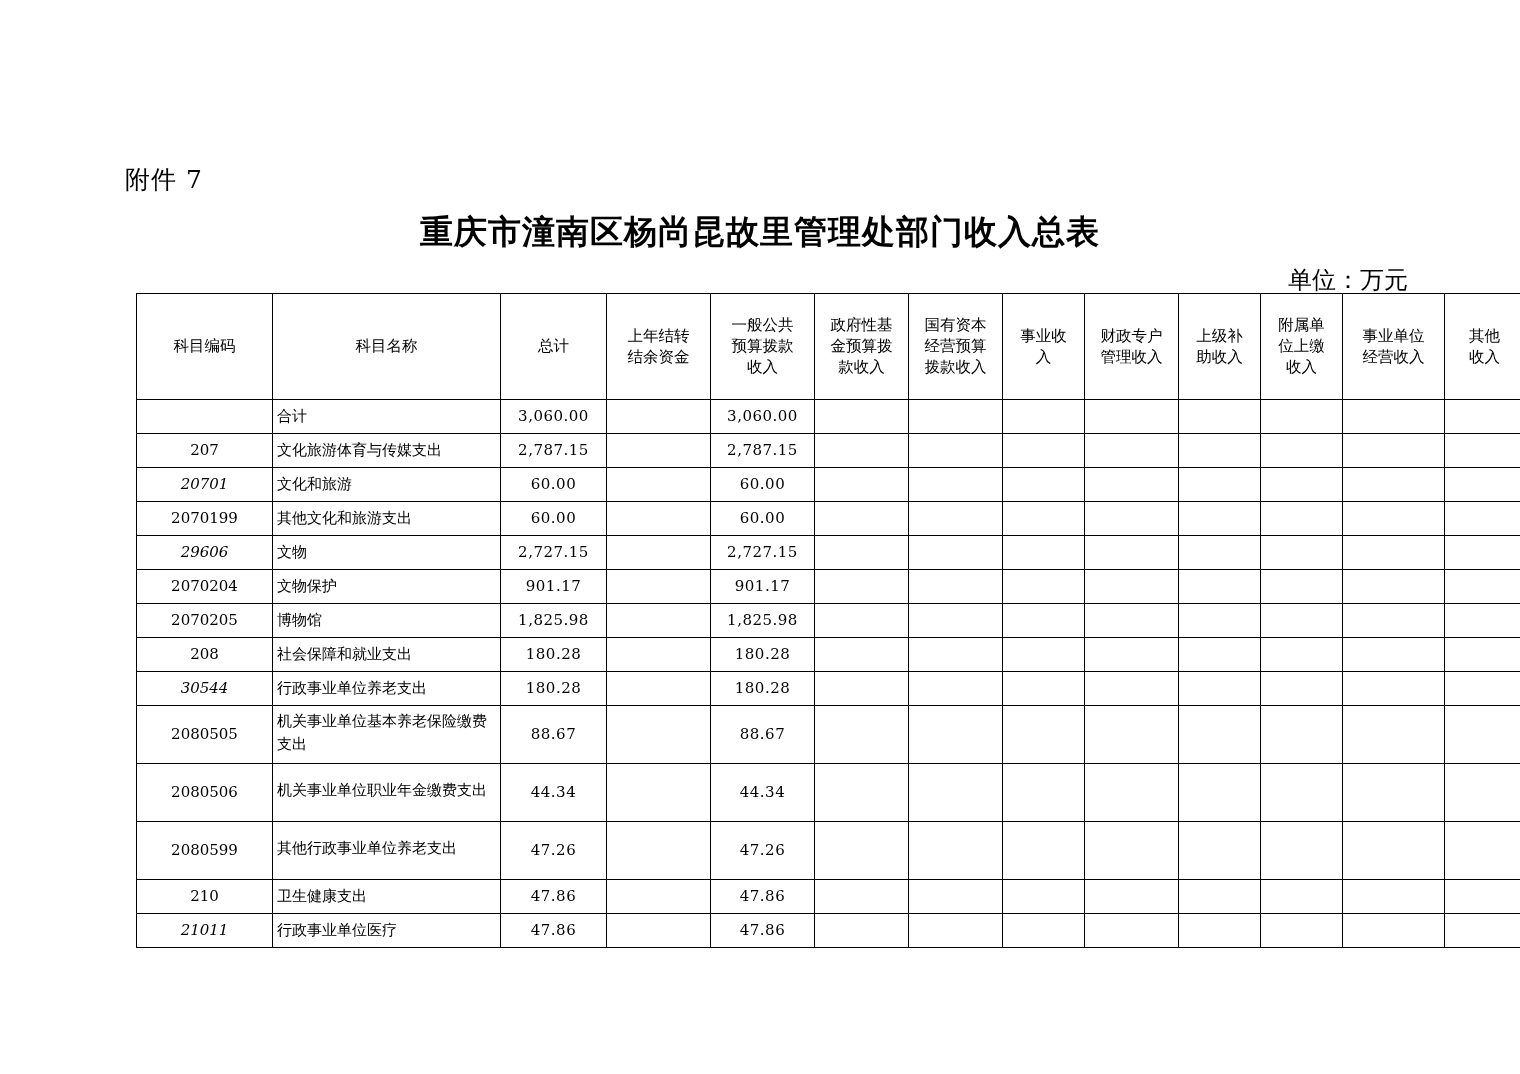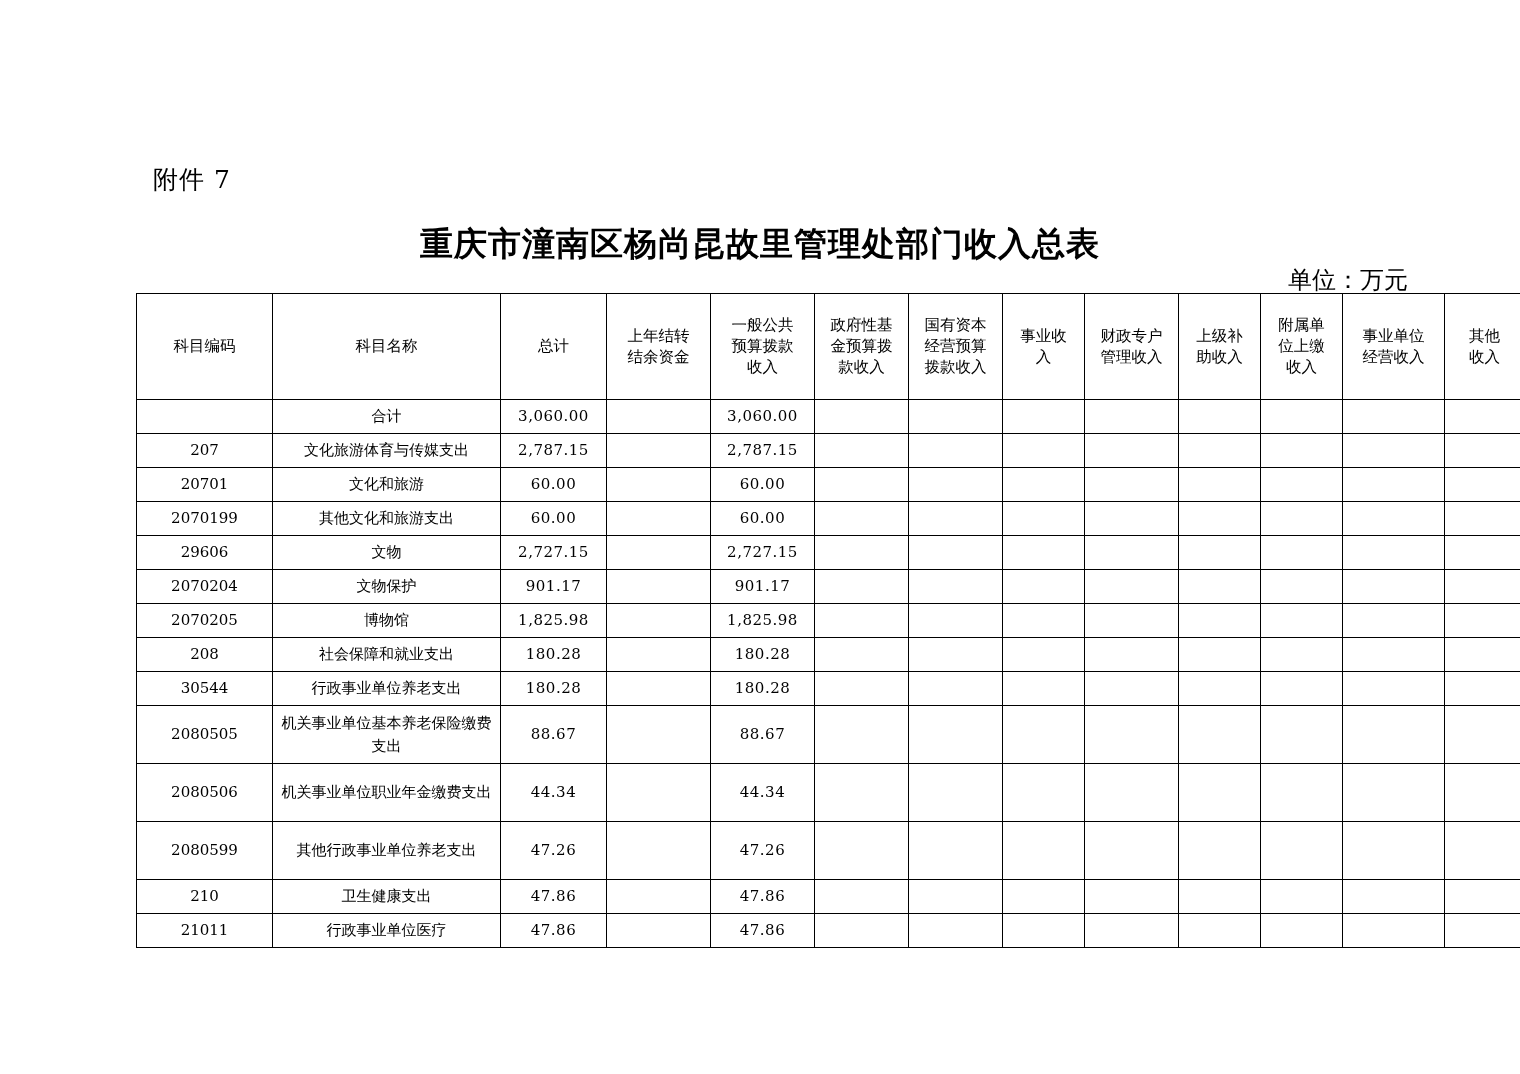--- a/index.html
+++ b/index.html
@@ -21,26 +21,25 @@
     height: 1074px;
     box-sizing: border-box;
   }
   .attachment-label {
     position: absolute;
     left: 125px;
     top: 163px;
     font-size: 25px;
     font-family: "DejaVu Serif", "Liberation Serif", serif;
     letter-spacing: 1px;
-    margin-left: 28px;
   }
   .doc-title {
     position: absolute;
     left: 0;
-    top: 222px;
+    top: 210px;
     width: 1520px;
     text-align: center;
     font-size: 33px;
     font-weight: bold;
     font-family: Liberation Mono, monospace;
     letter-spacing: 1px;
   }
   .unit-note {
     position: absolute;
     right: 112px;
@@ -83,24 +82,24 @@
   .c-upper { width: 82px; }
   .c-sub { width: 82px; }
   .c-oper { width: 102px; }
   .c-other { width: 80px; }
 
   td.code-cell { text-align: center; }
   td.num { text-align: center; padding-right: 12px; letter-spacing: 0.5px; }
   td.blank { }
   tr.data-row td { height: 34px; }
   tr.tall-row td { height: 58px; }
-  td.name-cell { text-align: center; }
-  td.name-cell.wrap { text-align: center; line-height: 1.5; }
+  td.name-cell { }
+  td.name-cell.wrap { line-height: 1.5; font-family: Liberation Mono, monospace; }
   .pad1 { padding-left: 14px; }
-  .pad2 { padding-left: 26px; }
+  .pad2 { padding-left: 26px; font-style: italic; }
   .pad3 { padding-left: 38px; margin-left: 19px; }
 </style>
 </head>
 <body>
 
 <div class="page">
 
   <div class="attachment-label">附件 7</div>
 
   <div class="doc-title">重庆市潼南区杨尚昆故里管理处部门收入总表</div>

